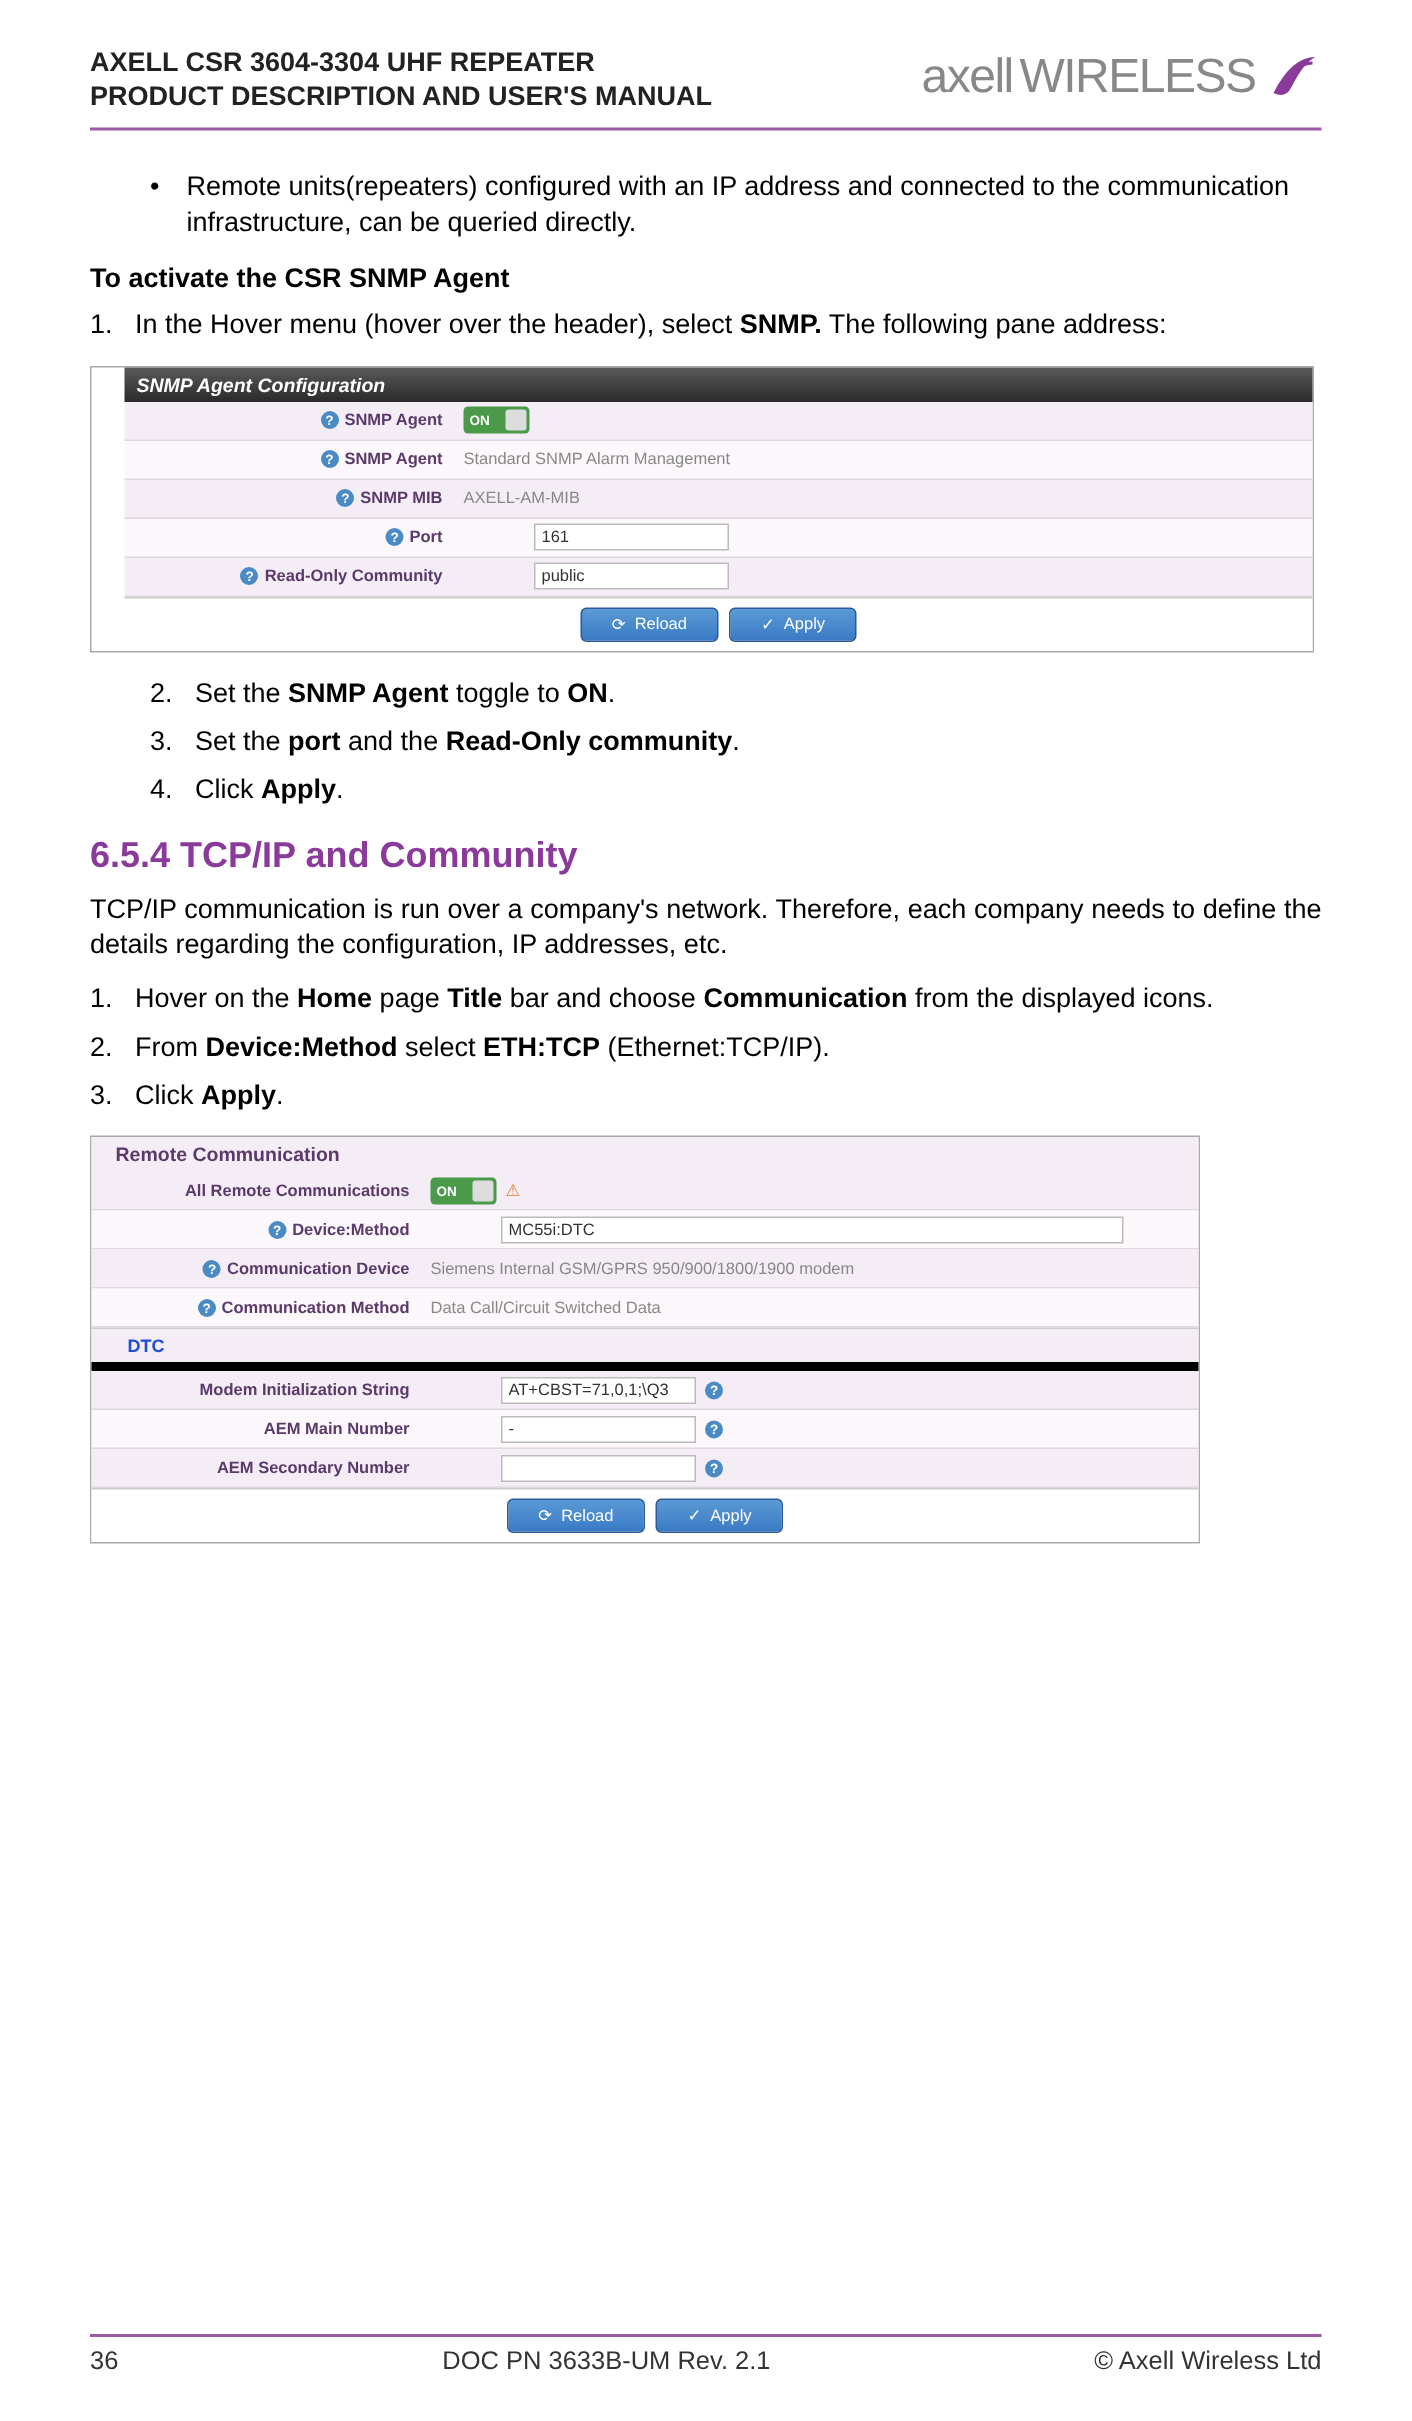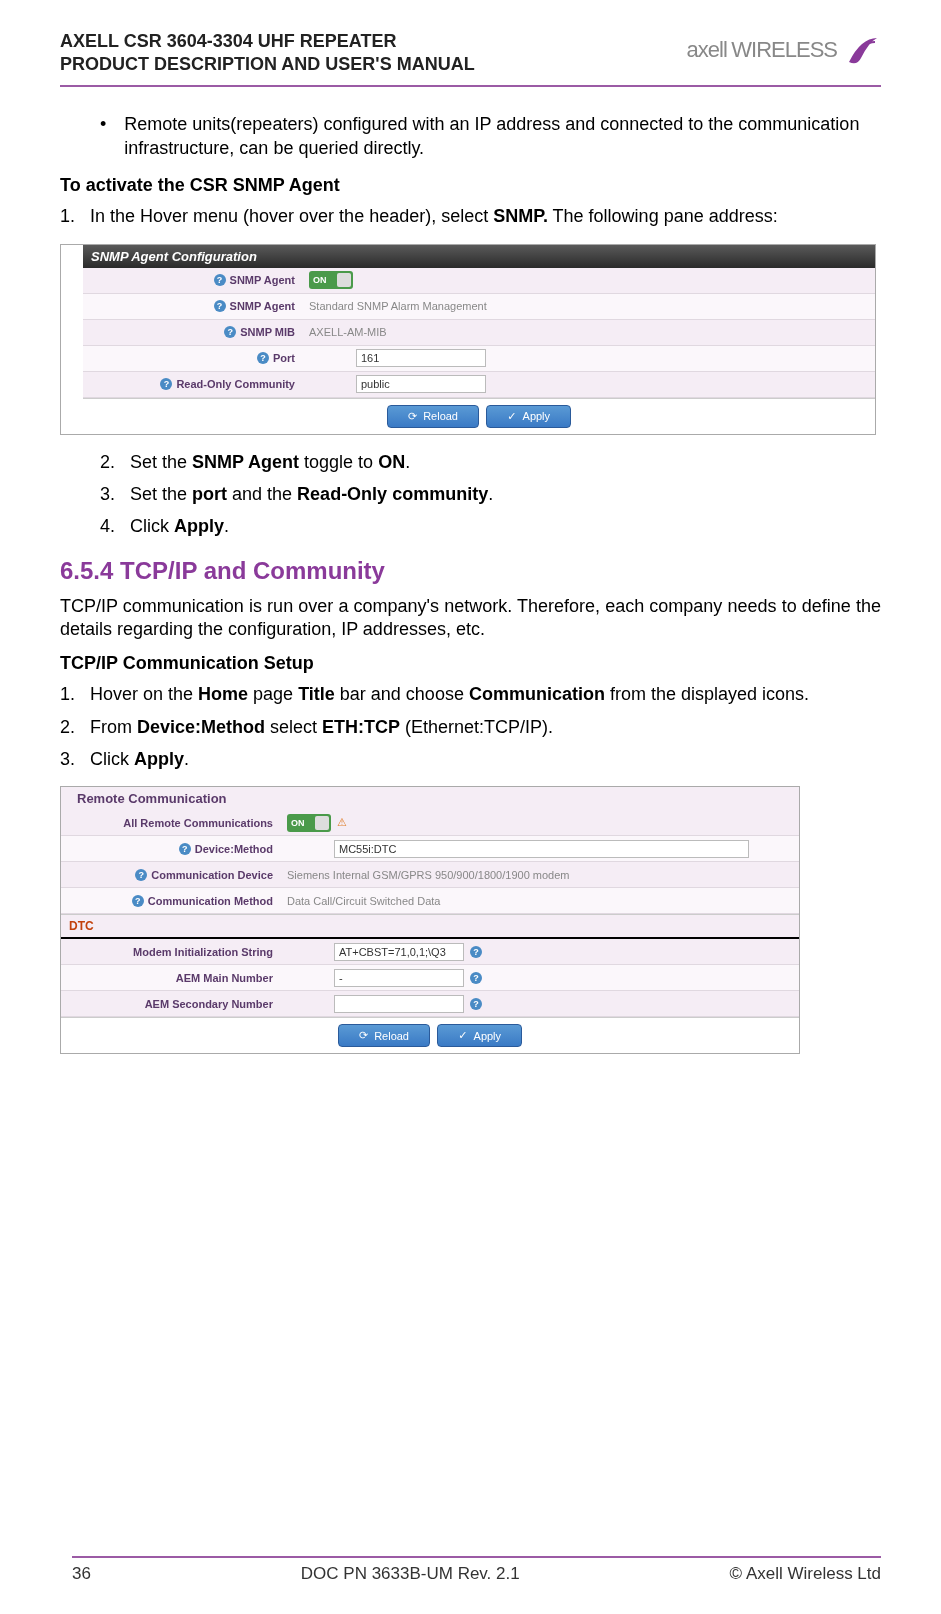--- a/index.html
+++ b/index.html
@@ -28,21 +28,21 @@
       font-size: 18px;
       line-height: 1.3;
       color: #222;
     }
     .logo {
       display: flex;
       align-items: center;
       gap: 4px;
     }
     .logo-text {
-      font-size: 22px;
+      font-size: 32px;
       color: #888;
       letter-spacing: -1px;
     }
     .logo-swirl {
       width: 40px;
       height: 40px;
     }
     .bullet-row {
       display: flex;
       margin-left: 40px;
@@ -186,31 +186,31 @@
       margin-bottom: 12px;
     }
     .warn-icon {
       width: 14px;
       height: 14px;
       display: inline-block;
       color: #e08030;
     }
     .ss-section-hdr {
       background: #f5edf5;
-      color: #c2410c;
+      color: #1d4ed8;
       font-weight: bold;
       font-size: 12px;
-      padding: 4px 8px;
+      padding: 4px 24px;
       border-top: 1px solid #ccc;
-      border-bottom: 2px solid #000000;
+      border-bottom: 6px solid #000000;
     }
     .footer {
       position: absolute;
       bottom: 30px;
-      left: 72px;
+      left: 60px;
       right: 60px;
       border-top: 2px solid #9b5ba5;
       padding-top: 6px;
       display: flex;
       justify-content: space-between;
       font-size: 17px;
       color: #333;
     }
     b { font-weight: bold; }
   </style>
@@ -315,21 +315,20 @@
   </div>
   <div class="numbered indent-num">
     <span class="num">4.</span>
     <span class="txt"><span>Click </span><b>Apply</b><span>.</span></span>
   </div>
 
   <div class="h654">6.5.4 TCP/IP and Community</div>
 
   <p class="body-p">TCP/IP communication is run over a company's network. Therefore, each company needs to define the details regarding the configuration, IP addresses, etc.</p>
 
-  <div class="section-bold">TCP/IP Communication Setup</div>
 
   <div class="numbered">
     <span class="num">1.</span>
     <span class="txt"><span>Hover on the </span><b>Home</b><span> page </span><b>Title</b><span> bar and choose </span><b>Communication</b><span> from the displayed icons.</span></span>
   </div>
   <div class="numbered">
     <span class="num">2.</span>
     <span class="txt"><span>From </span><b>Device:Method</b><span> select </span><b>ETH:TCP</b><span> (Ethernet:TCP/IP).</span></span>
   </div>
   <div class="numbered">

